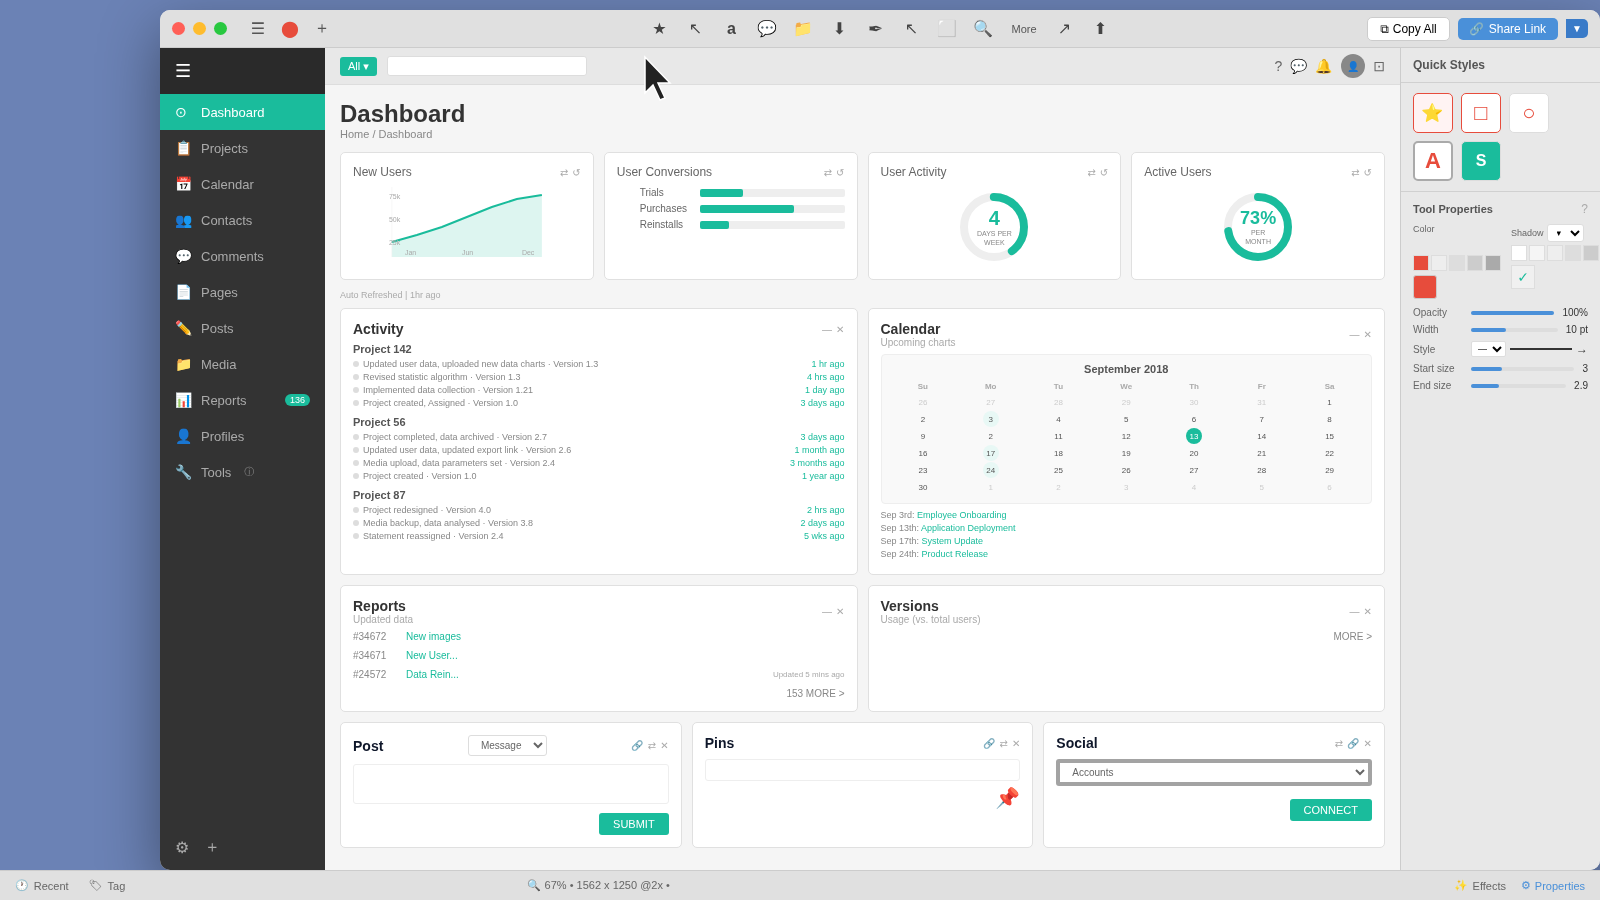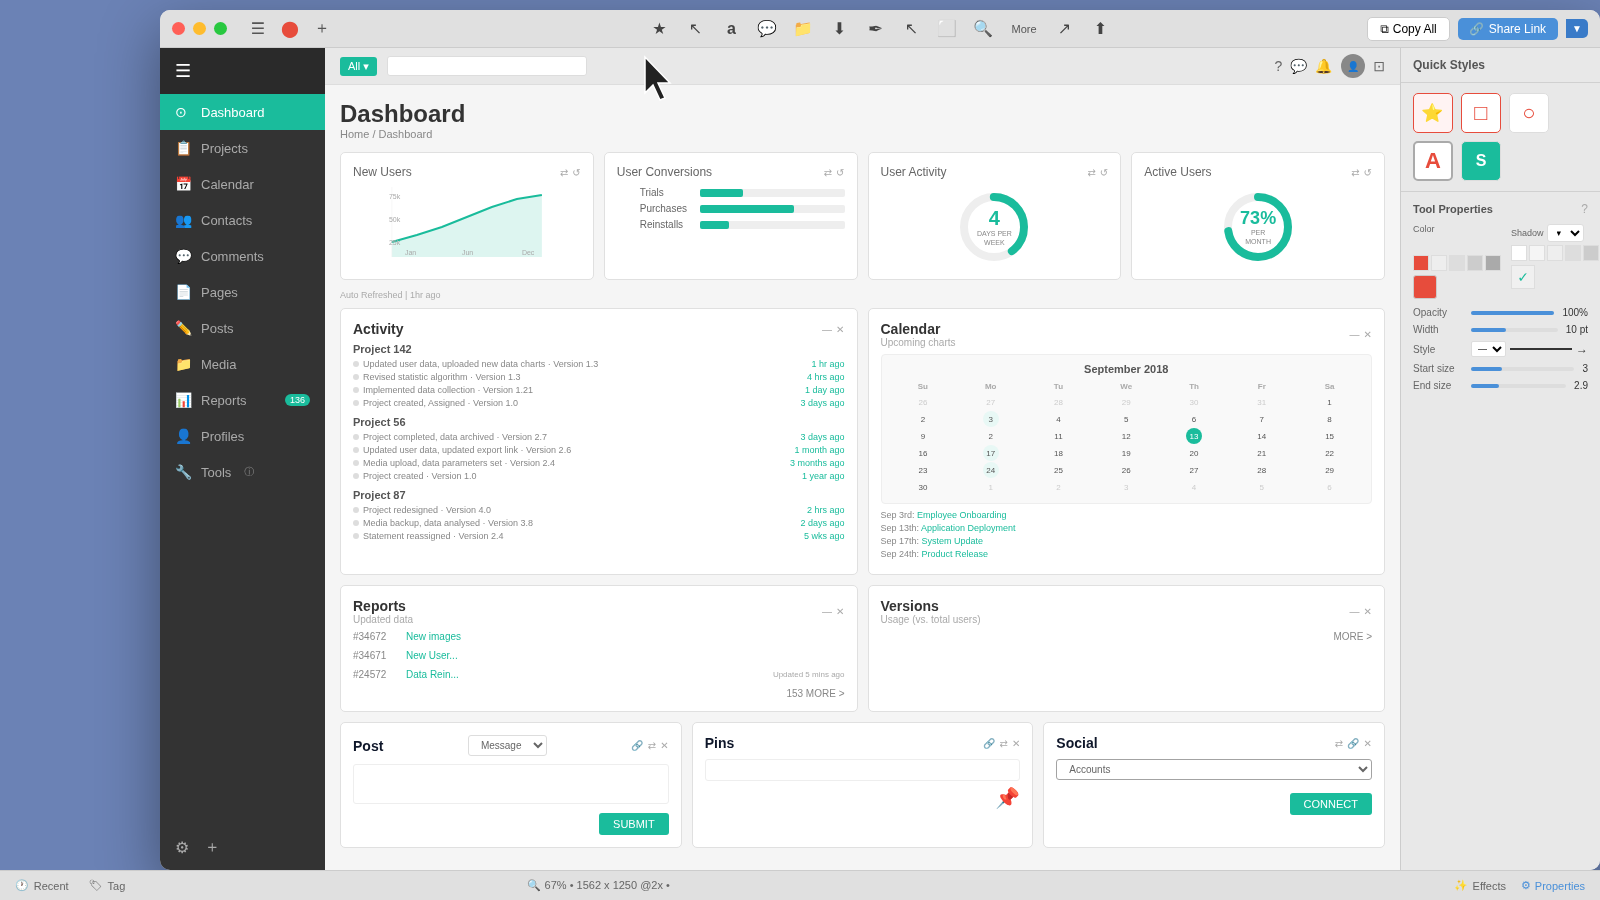--- a/index.html
+++ b/index.html
@@ -123,21 +123,21 @@
     
     .bottom-row { display: grid; grid-template-columns: 1fr 1fr 1fr; gap: 10px; }
     .post-widget { background: white; border-radius: 5px; border: 1px solid #e0e0e0; padding: 12px; }
     .post-header { display: flex; align-items: center; justify-content: space-between; margin-bottom: 8px; }
     .post-title { font-size: 14px; font-weight: 600; color: #0f172a; }
     .message-dropdown { border: 1px solid #ddd; border-radius: 3px; padding: 3px 8px; font-size: 10px; background: white; color: #666; cursor: pointer; }
     .post-textarea { width: 100%; height: 40px; border: 1px solid #eee; border-radius: 3px; resize: none; font-size: 11px; padding: 5px; }
     .submit-btn { background: #1abc9c; color: white; border: none; border-radius: 3px; padding: 5px 14px; font-size: 11px; cursor: pointer; float: right; margin-top: 5px; }
     .connect-btn { background: #1abc9c; color: white; border: none; border-radius: 3px; padding: 5px 14px; font-size: 11px; cursor: pointer; float: right; margin-top: 5px; }
     .pins-input { width: 100%; border: 1px solid #eee; border-radius: 3px; padding: 4px 8px; font-size: 11px; margin-bottom: 5px; }
-    .accounts-dropdown { border: 1px solid #a3a3a3; border-radius: 3px; padding: 3px 8px; font-size: 10px; background: white; color: #666; width: 100%; margin-bottom: 8px; }
+    .accounts-dropdown { border: 4px solid #a3a3a3; border-radius: 3px; padding: 3px 8px; font-size: 10px; background: white; color: #666; width: 100%; margin-bottom: 8px; }
     .pin-icon { font-size: 20px; color: #e74c3c; float: right; }
     .auto-refresh { font-size: 9px; color: #aaa; margin-bottom: 8px; }
 
     
     .right-panel { width: 200px; background: #e8e8e8; border-left: 1px solid #ccc; display: flex; flex-direction: column; }
     .quick-styles-header { padding: 10px 12px; font-size: 12px; font-weight: 600; color: #555; border-bottom: 1px solid #d0d0d0; }
     .style-icons { display: flex; flex-wrap: wrap; gap: 8px; padding: 10px 12px; border-bottom: 1px solid #d0d0d0; }
     .style-icon { width: 40px; height: 40px; border-radius: 5px; display: flex; align-items: center; justify-content: center; cursor: pointer; background: white; border: 1px solid #ddd; font-size: 20px; }
     .style-icon.active { border: 2px solid #aaa; }
 

